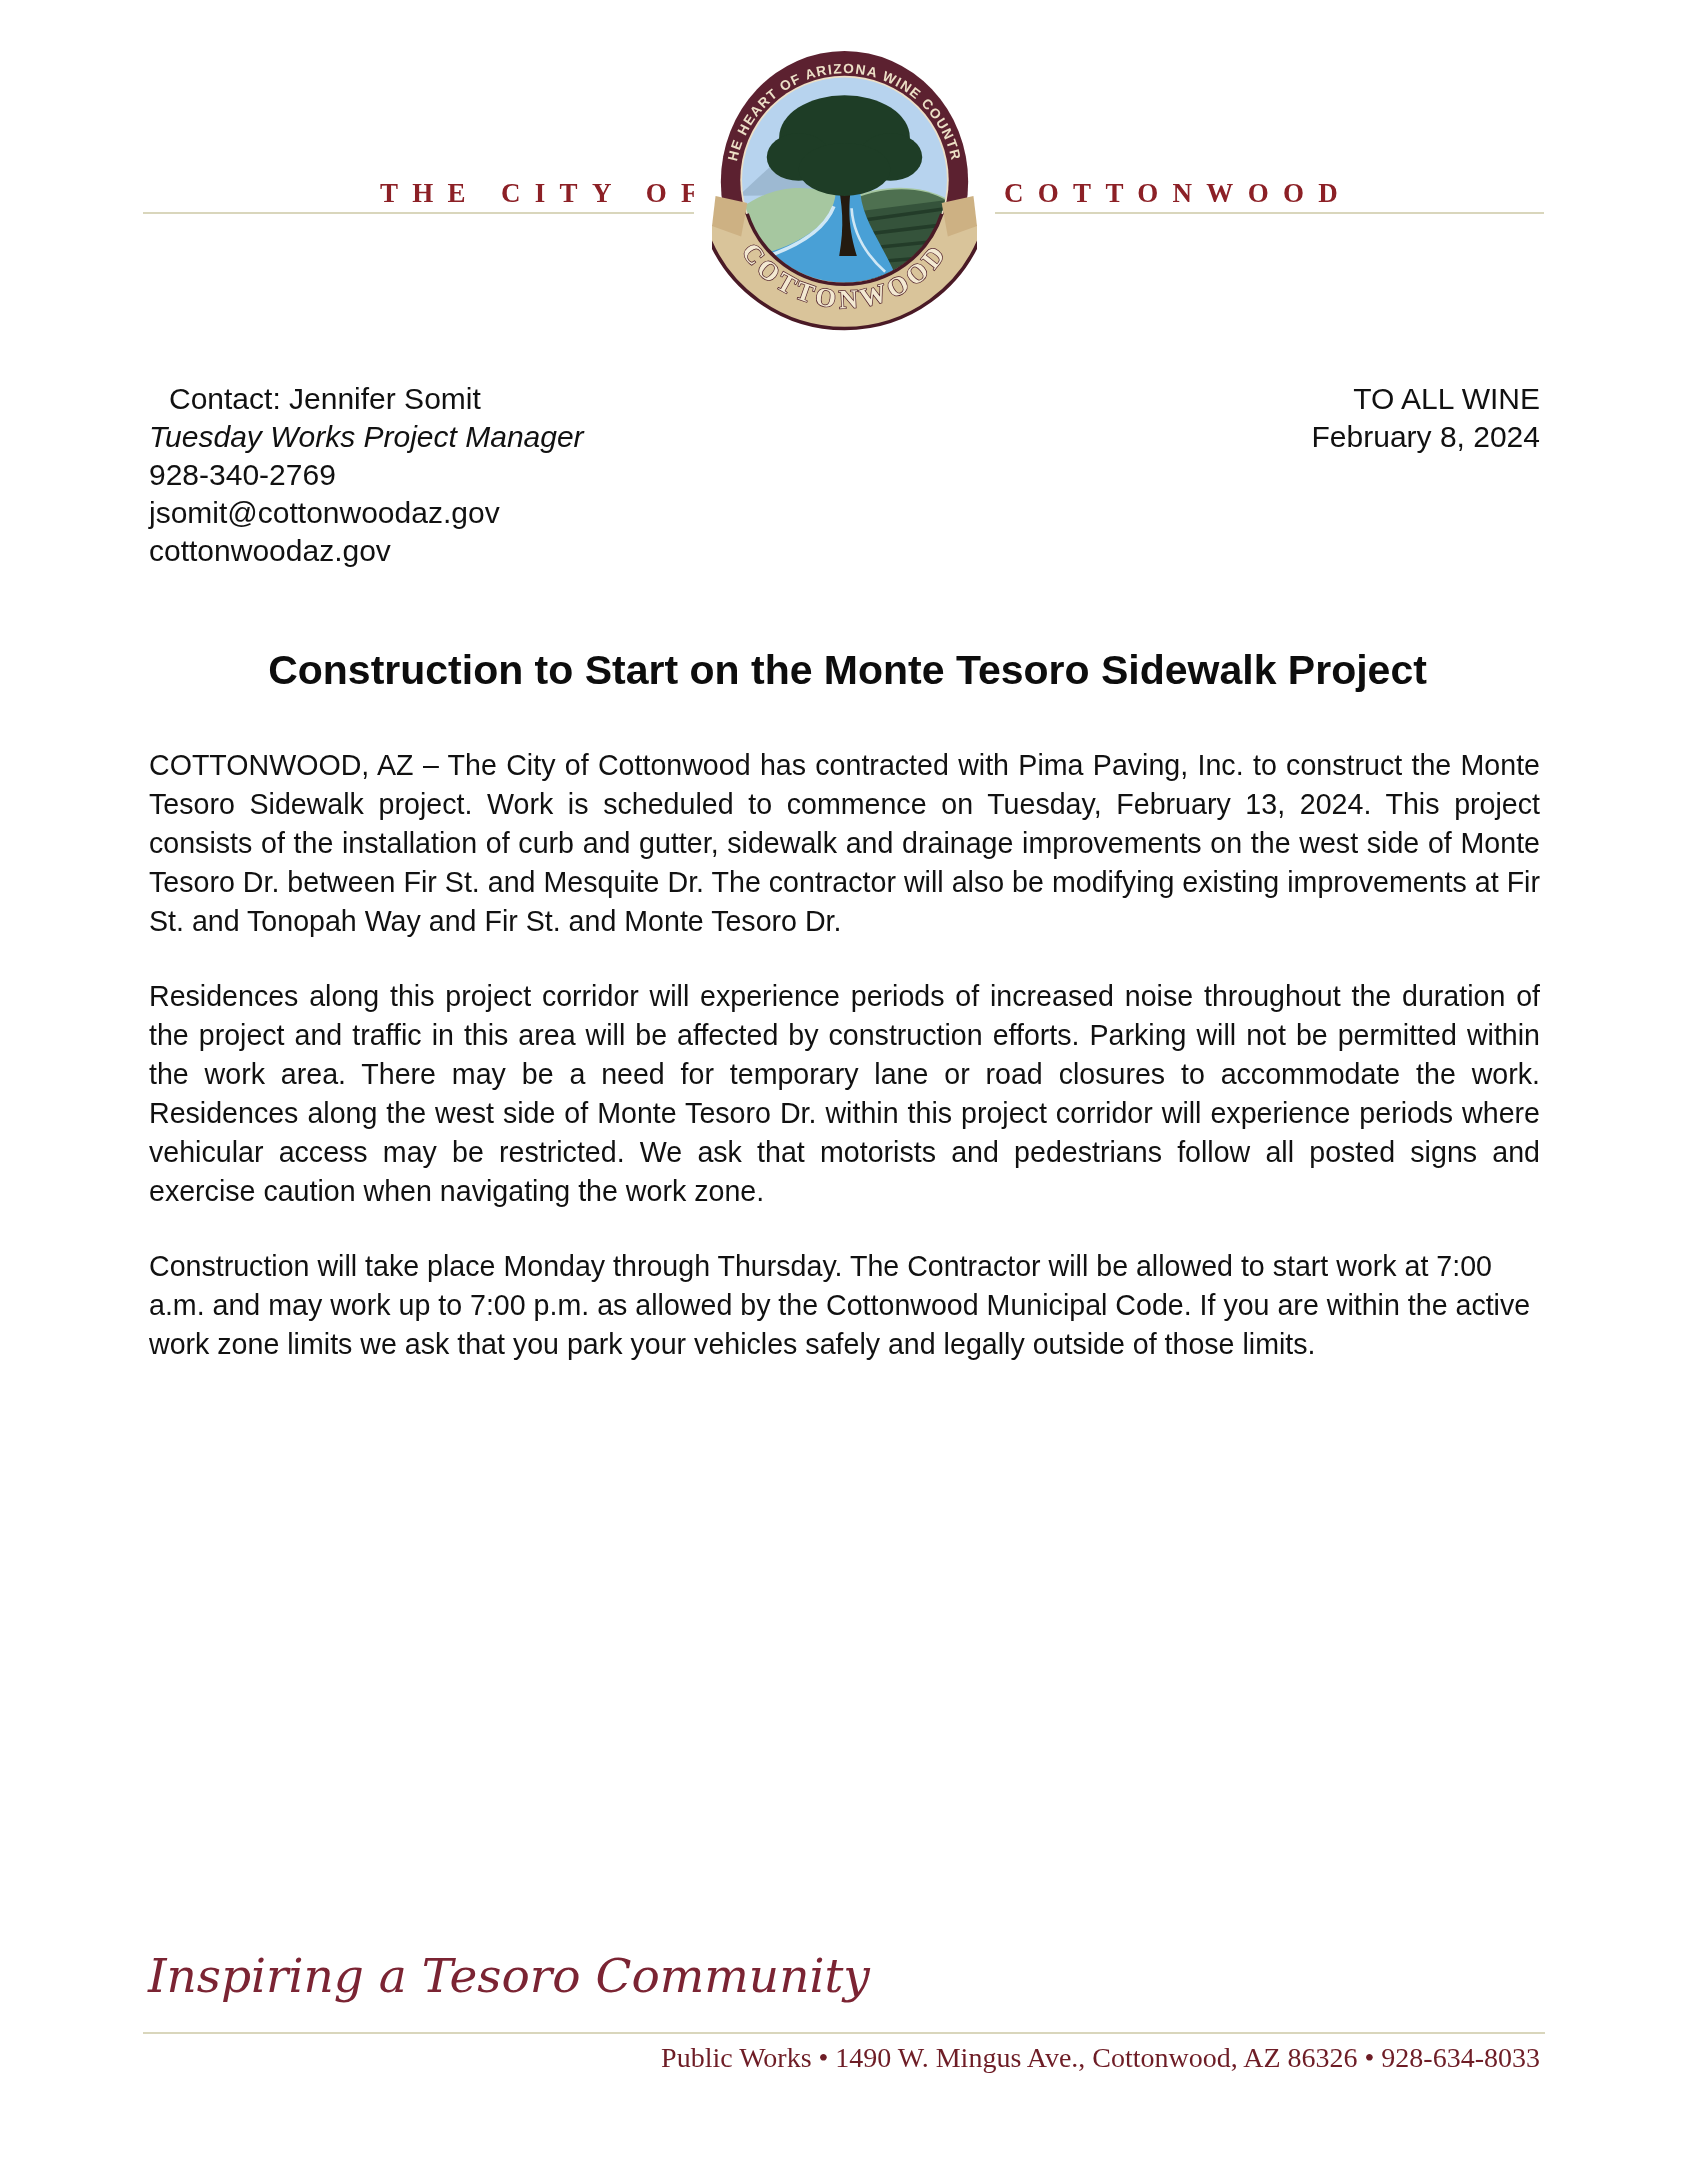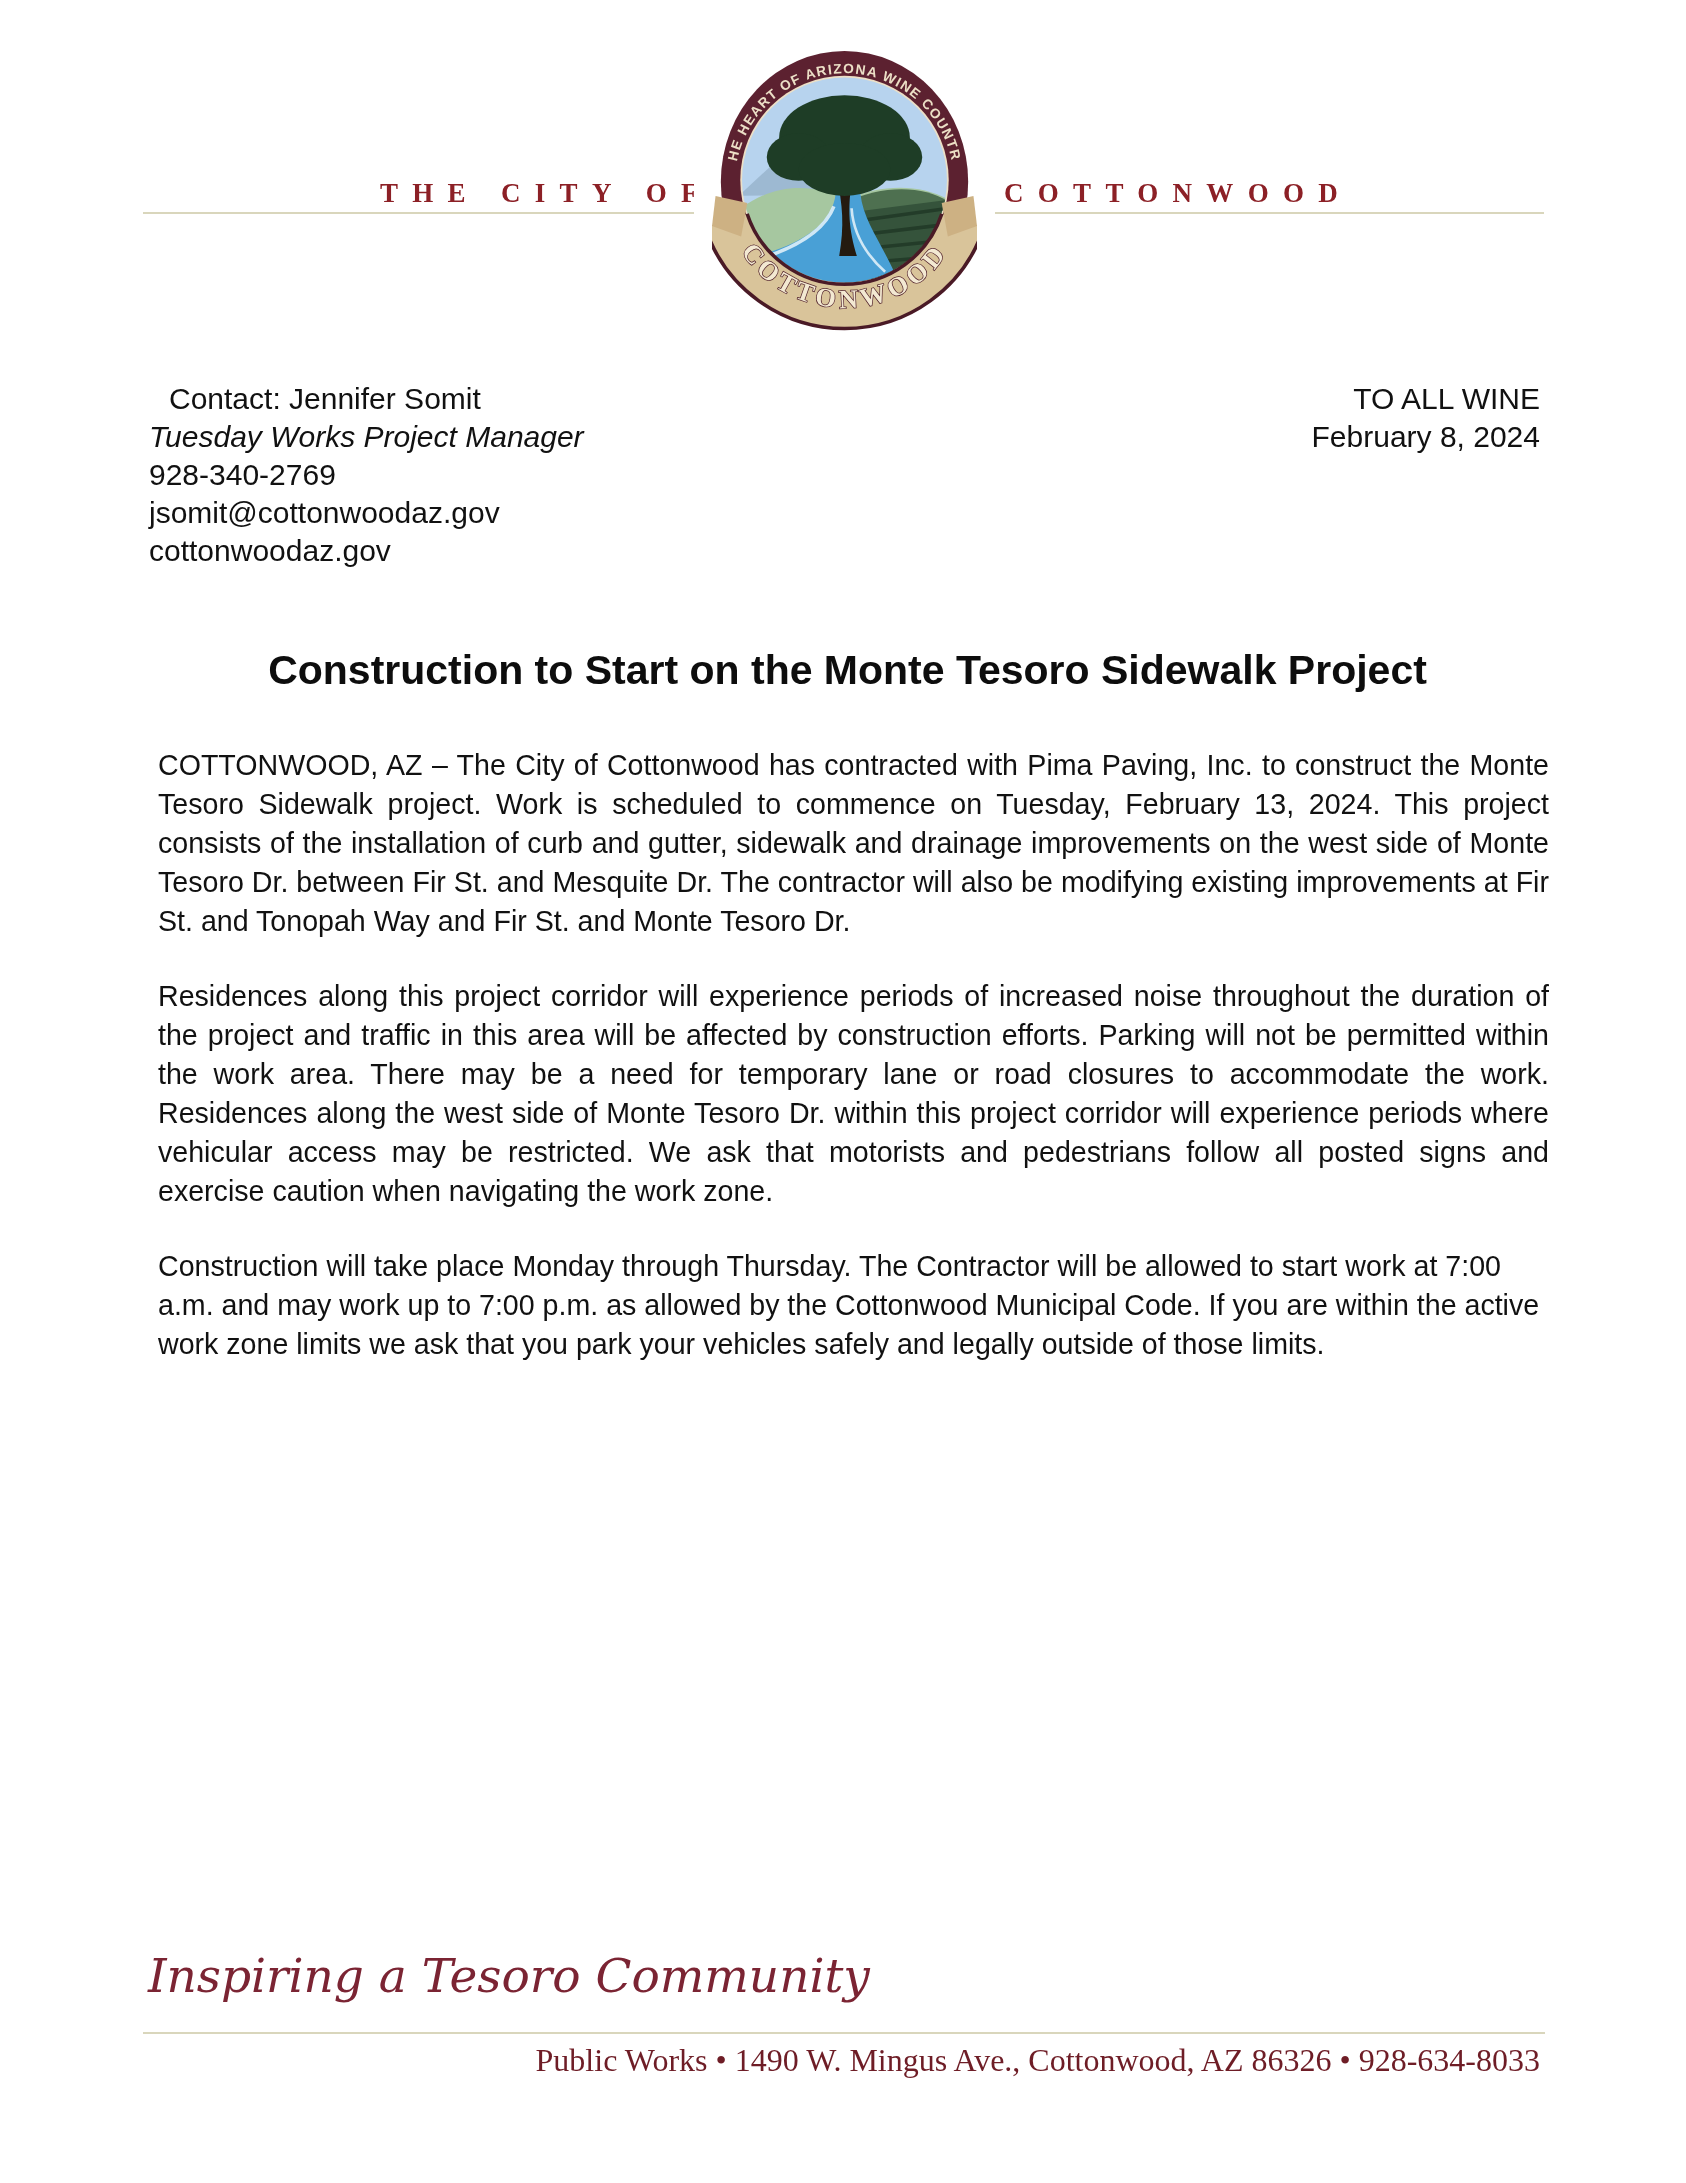--- a/index.html
+++ b/index.html
@@ -50,21 +50,21 @@
 
   
   .article-title {
     position:absolute; left:148px; top:641px;
     width:1391px; margin:4px;
     text-align:center;
     font-size:41px; line-height:50px; font-weight:bold;
     color:#0d0d0d;
   }
   .body-text {
-    position:absolute; left:158px; top:746px;
+    position:absolute; left:149px; top:746px;
     width:1391px;
     font-size:28.6px; line-height:39px;
   }
   .body-text p { margin:0 0 36px 0; }
   .body-text p.justify { text-align:justify; }
 
   
   .tagline {
     position:absolute; left:148px; top:1948px;
     font-family:"DejaVu Serif", serif;
@@ -77,21 +77,21 @@
   .footer-rule {
     position:absolute; left:143px; top:2032px;
     width:1402px; height:1.7px;
     background:var(--rule-beige,#d9d6bc);
     z-index:1;
   }
   .address {
     position:absolute; left:149px; top:2042px;
     width:1391px; text-align:right;
     font-family:"Liberation Serif", serif;
-    font-size:32px;
+    font-size:28px;
     color:var(--address-maroon,#6e1d26);
     z-index:2;
   }
 </style>
 </head>
 <body>
 
 <div class="page">
 
   <header>

